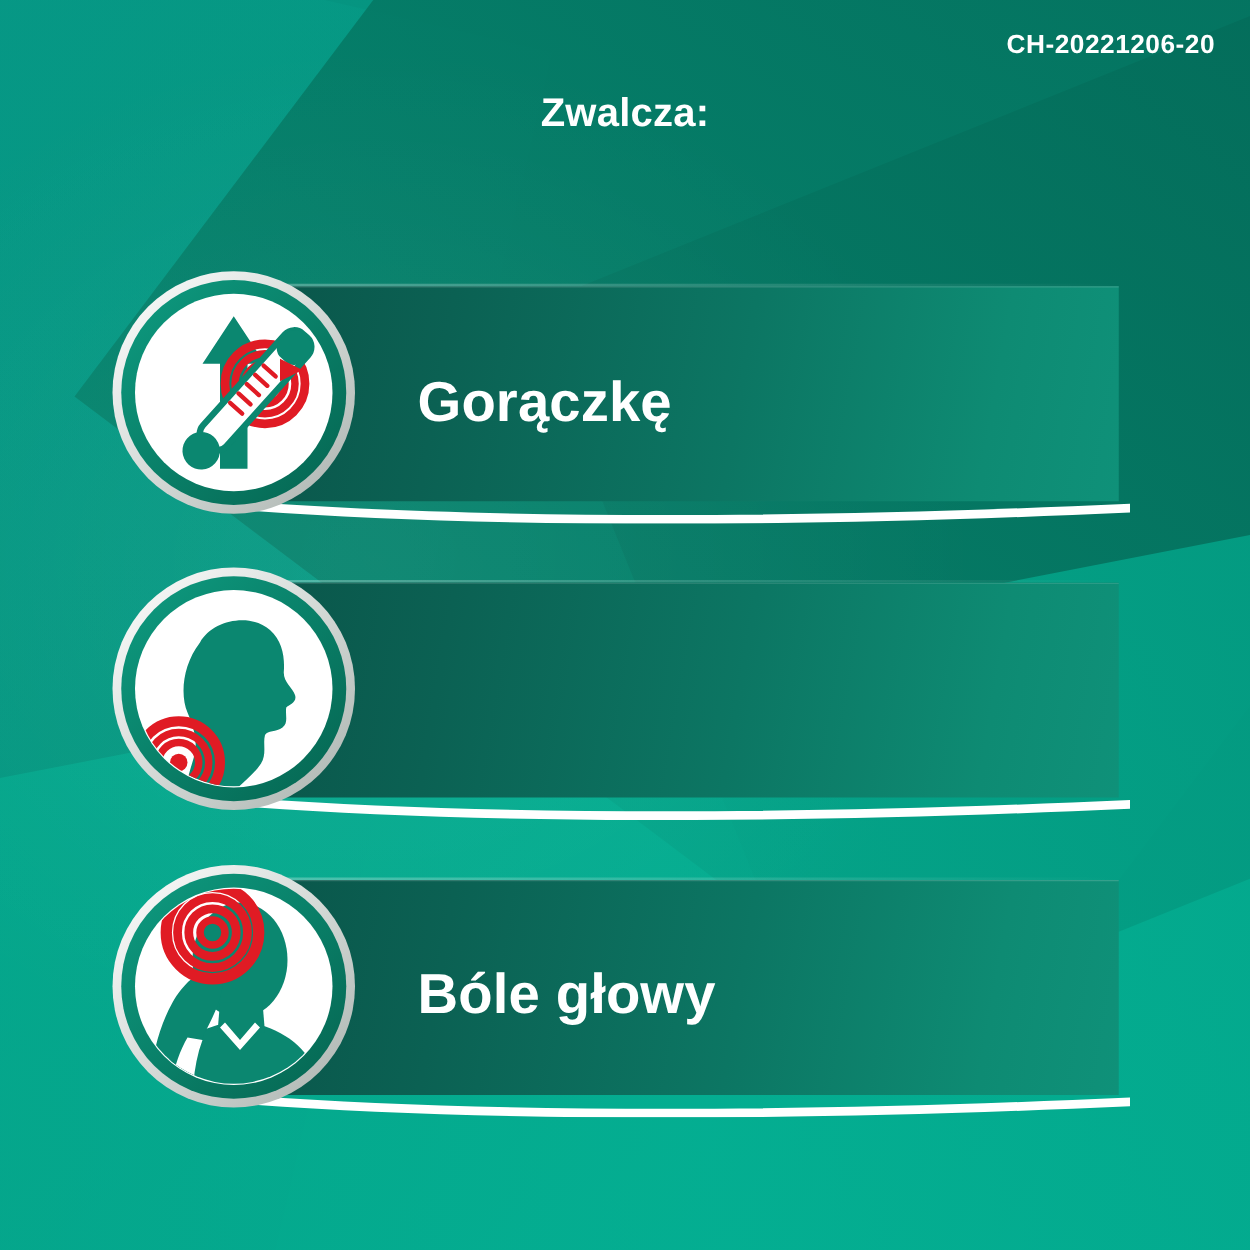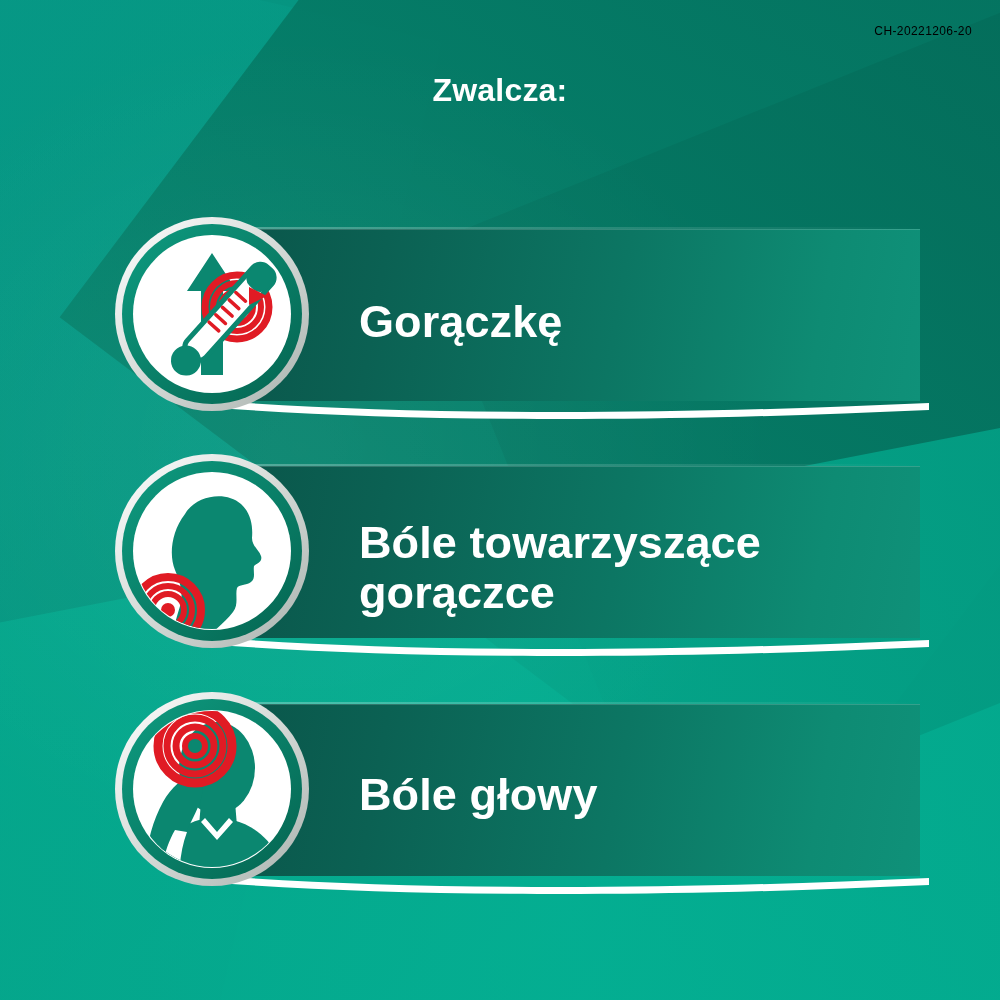--- a/index.html
+++ b/index.html
@@ -37,31 +37,31 @@
     transform:rotate(13deg);transform-origin:top left;opacity:.38;
   }
   .bg-vignette{
     position:absolute;inset:0;
     background:radial-gradient(ellipse 70% 60% at 30% 45%, rgba(255,255,255,.05) 0%, rgba(0,0,0,0) 70%);
   }
 
   
   .code{
     position:absolute;top:24px;right:28px;
-    color:#000000;font-size:12px;font-weight:400;letter-spacing:.4px;
+    color:#ffffff;font-size:21px;font-weight:700;letter-spacing:.4px;
   }
 
   
   .title{
     position:absolute;top:72px;left:0;width:1000px;text-align:center;
     color:#ffffff;font-size:32px;font-weight:700;letter-spacing:.2px;
   }
 
   
-  .row{position:absolute;left:0;width:816px;margin-left:25px;}
+  .row{position:absolute;left:0;width:816px;}
   .row-0{top:215px;height:200px;}
   .row-1{top:452px;height:200px;}
   .row-2{top:690px;height:200px;}
 
   .bar{
     position:absolute;left:168px;top:14px;width:727px;height:172px;
     background:linear-gradient(100deg,#0A5348 0%,#0B6153 26%,#0C7663 58%,#0E8B73 85%,#0F9179 100%);
     box-shadow:0 1px 0 rgba(255,255,255,.16) inset;
   }
   .bar::before{
@@ -170,21 +170,20 @@
   <div class="row row-1">
 
     <div class="bar"></div>
 
     <div class="bar-underline">
       <svg width="736" height="22" viewBox="0 0 736 22" aria-hidden="true">
         <path d="M0,2 C180,17 430,20 736,6 L736,13 C430,27 180,24 0,9 Z" fill="#ffffff"></path>
       </svg>
     </div>
 
-    <div class="bar-label">Bóle towarzyszące gorączce</div>
 
     <div class="icon-wrap">
       <svg width="198" height="198" viewBox="0 0 198 198" aria-hidden="true">
         <defs>
           <linearGradient id="ringSilver1" x1="0" y1="0" x2="1" y2="1">
             <stop offset="0%" stop-color="#ffffff"></stop>
             <stop offset="45%" stop-color="#d9dedb"></stop>
             <stop offset="100%" stop-color="#a9b2ae"></stop>
           </linearGradient>
           <linearGradient id="ringTeal1" x1="0" y1="0" x2="1" y2="1">

